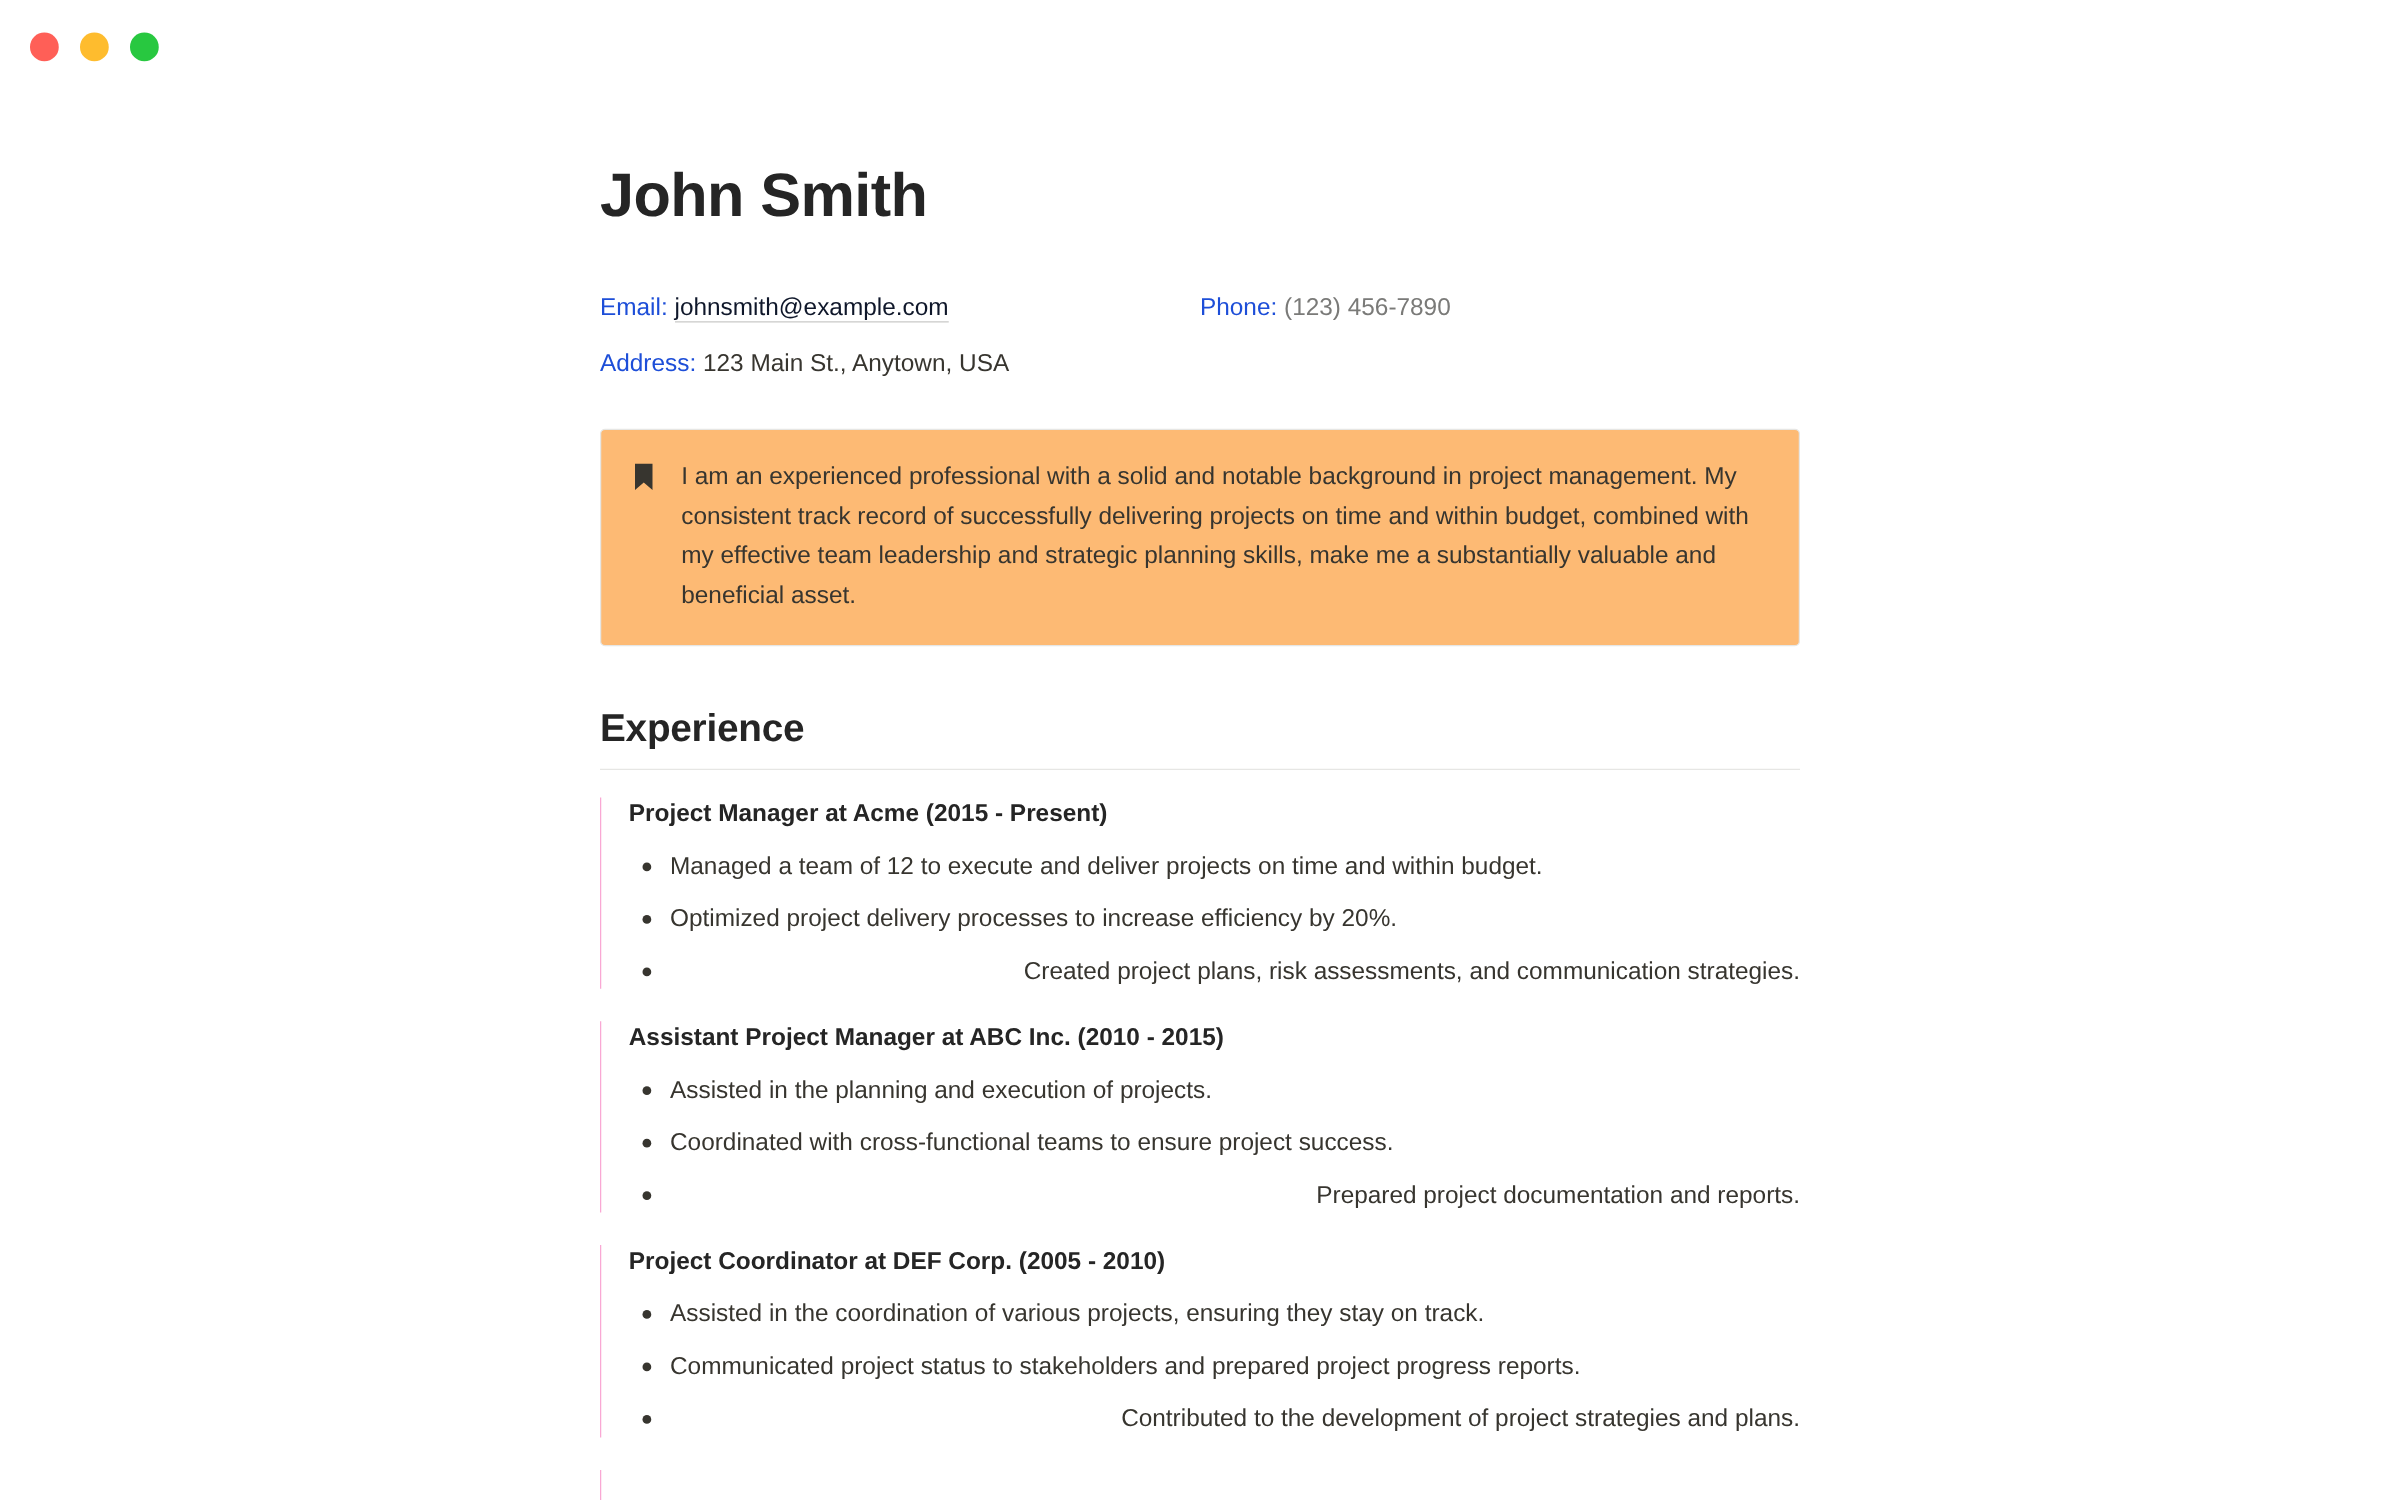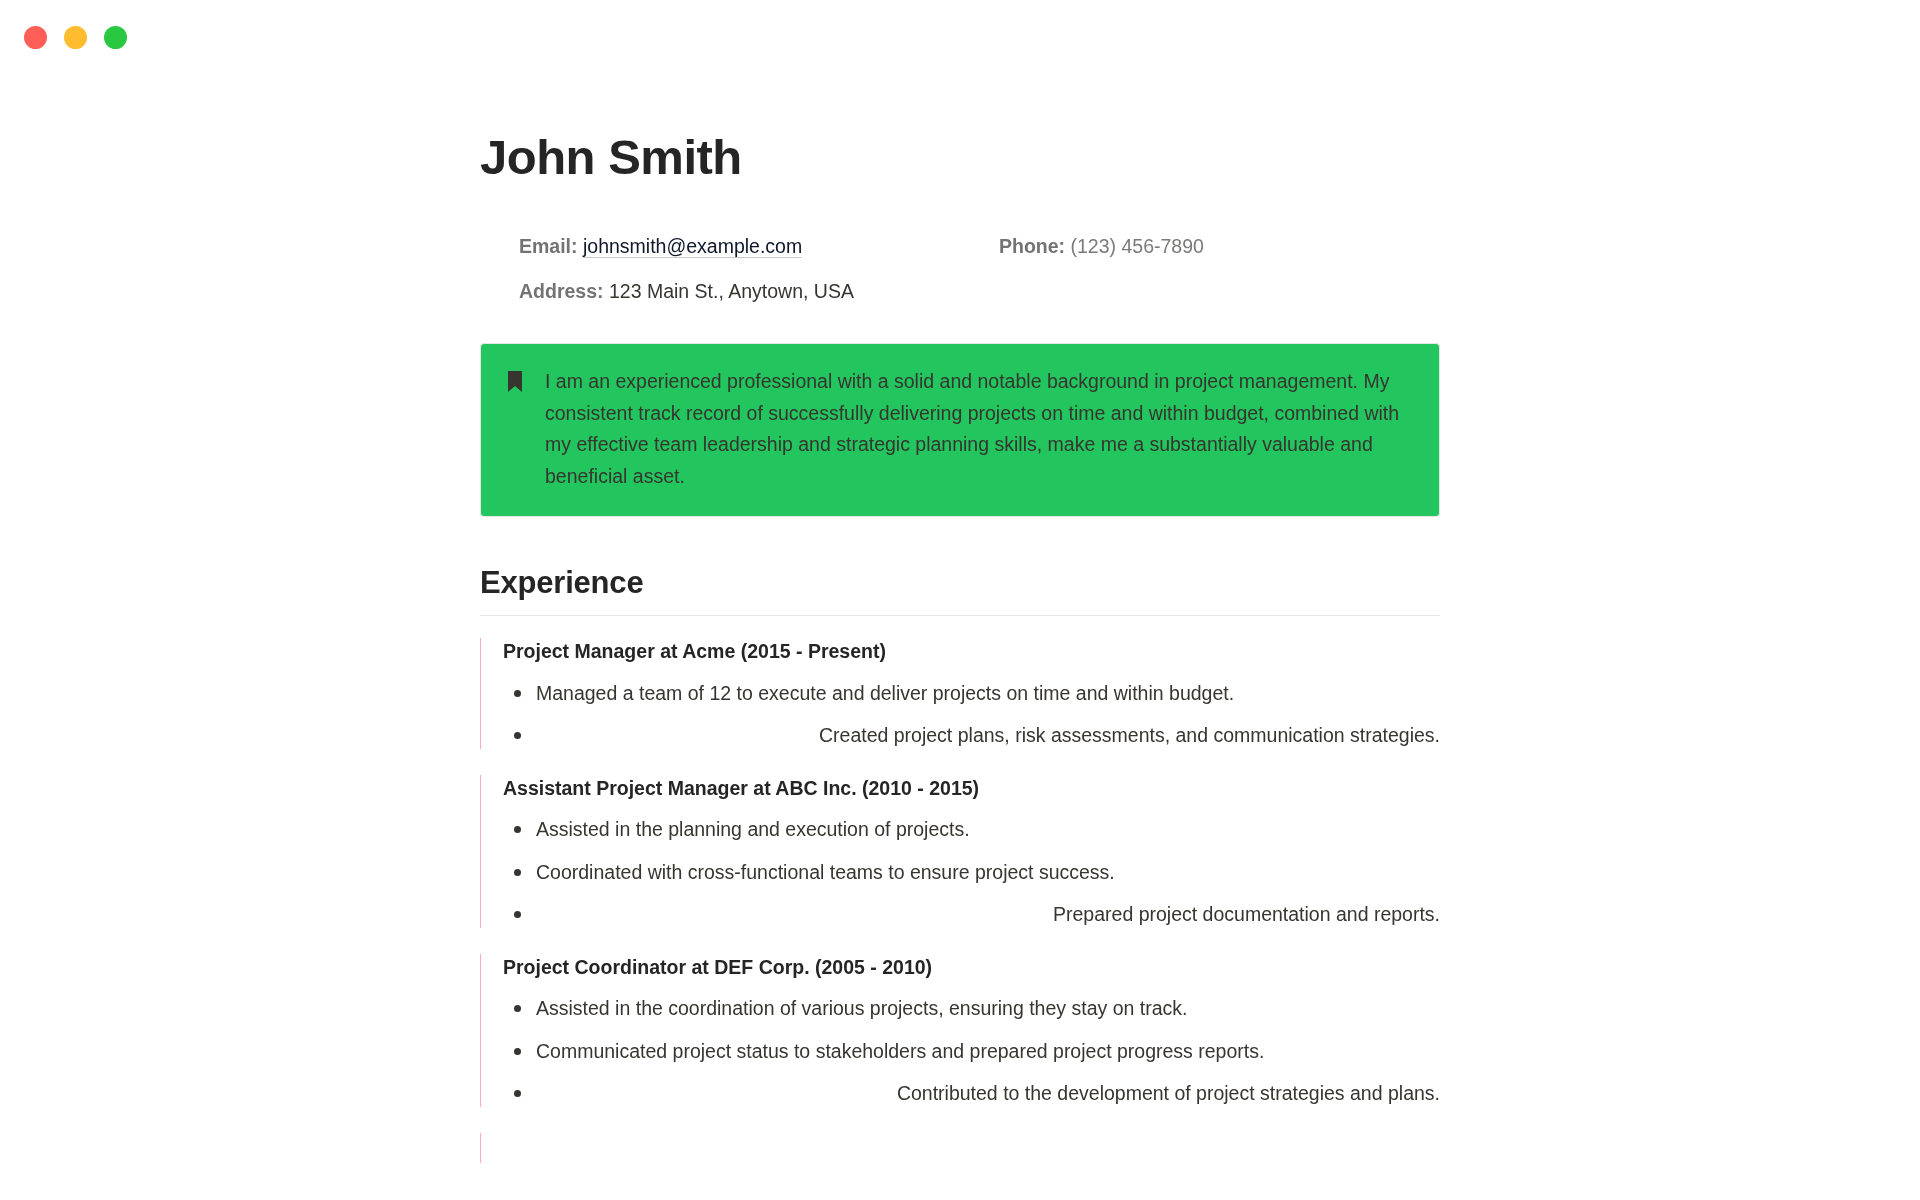--- a/index.html
+++ b/index.html
@@ -70,41 +70,41 @@
     grid-template-columns: 1fr 1fr;
     row-gap: 17px;
     margin-bottom: 38px;
   }
   .contact-cell {
     font-size: 19.5px;
     color: #37352f;
     line-height: 1.4;
   }
   .contact-cell.right { padding-left: 0; }
-  .contact-label { font-weight: bold; color: #737373; margin-left: 39px; }
+  .contact-label { font-weight: normal; color: #1d4ed8; }
   .contact-value { color: #37352f; }
   .contact-value.muted { color: #7a7a78; }
   .contact-value.link {
     color: #0f172a;
     border-bottom: 1px solid #c9c9c7;
     text-decoration: none;
   }
   .contact-value.link.dark {
     color: #5e5d5a;
   }
 
   
   .callout {
     border: 1px solid #e6e6e4;
     border-radius: 4px;
     padding: 22px 26px 24px 24px;
     display: flex;
     gap: 18px;
     margin-bottom: 48px;
-    background: #22c55e;
+    background: #fdba74;
   }
   .callout-icon {
     flex: 0 0 auto;
     width: 22px;
     padding-top: 4px;
     color: #37352f;
   }
   .callout-text {
     font-size: 19.5px;
     line-height: 1.62;
@@ -205,20 +205,21 @@
         <div class="callout-text">I am an experienced professional with a solid and notable background in project management. My consistent track record of successfully delivering projects on time and within budget, combined with my effective team leadership and strategic planning skills, make me a substantially valuable and beneficial asset.</div>
       </div>
 
       <h2 class="section">Experience</h2>
       <div class="rule"></div>
 
       <div class="entry">
         <div class="entry-title">Project Manager at Acme (2015 - Present)</div>
         <ul class="bullets">
           <li>Managed a team of 12 to execute and deliver projects on time and within budget.</li>
+          <li>Optimized project delivery processes to increase efficiency by 20%.</li>
           <li>Created project plans, risk assessments, and communication strategies.</li>
         </ul>
       </div>
 
       <div class="entry">
         <div class="entry-title">Assistant Project Manager at ABC Inc. (2010 - 2015)</div>
         <ul class="bullets">
           <li>Assisted in the planning and execution of projects.</li>
           <li>Coordinated with cross-functional teams to ensure project success.</li>
           <li>Prepared project documentation and reports.</li>

